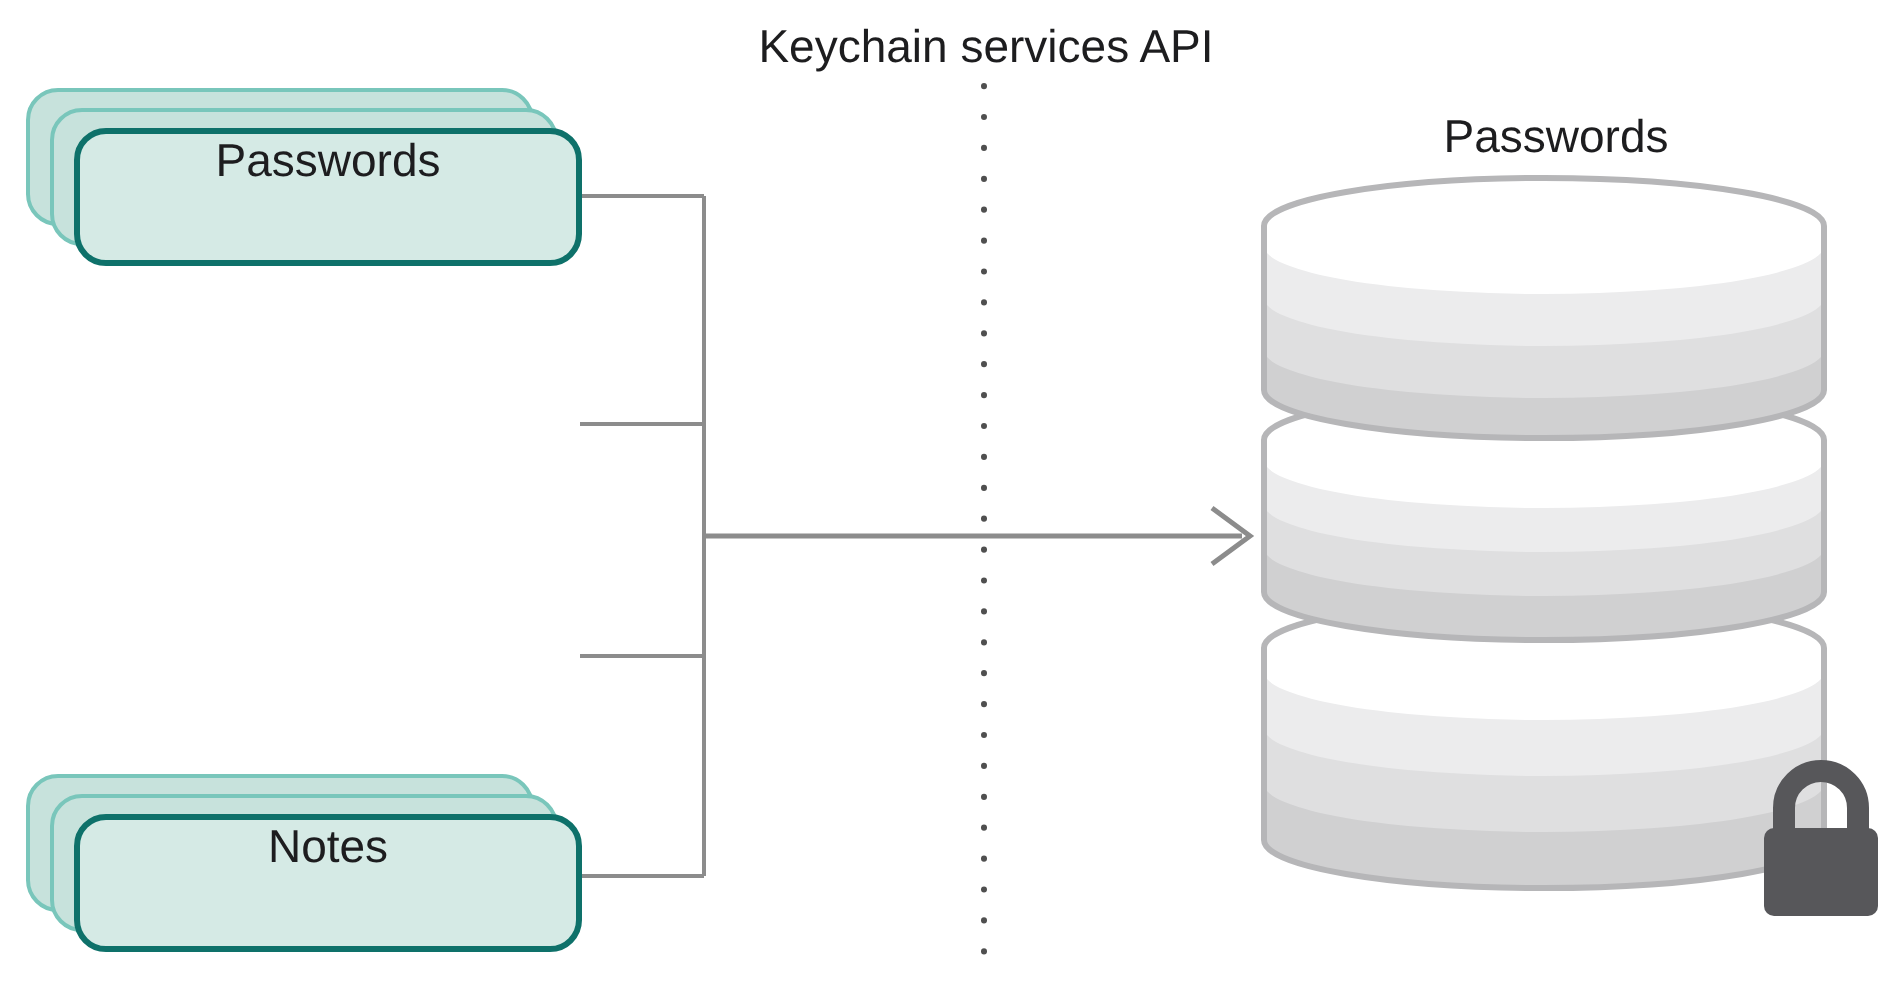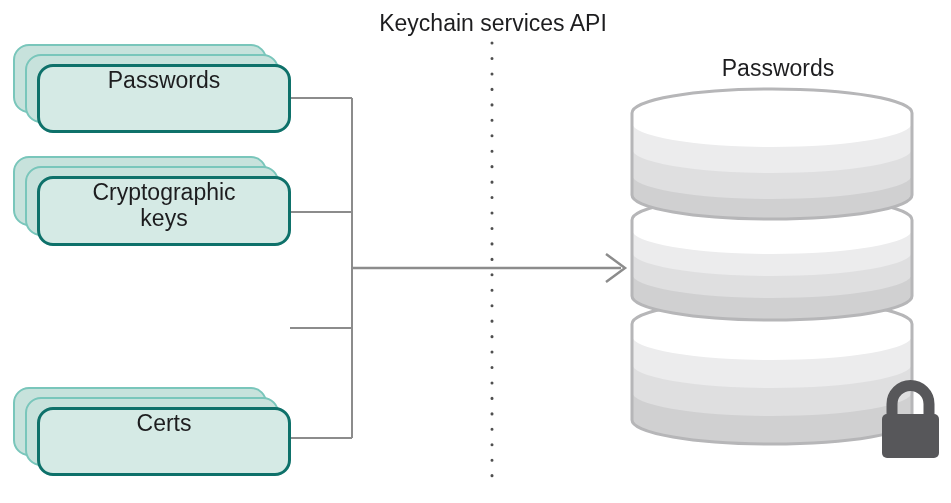--- a/index.html
+++ b/index.html
@@ -136,30 +136,23 @@
   <div class="caption db-title">Passwords</div>
 
   <div class="stack stack1">
     <div class="card back2"></div>
     <div class="card back1"></div>
     <div class="card front">
       <span>Passwords</span>
     </div>
   </div>
 
-  <div class="stack stack2">
-    <div class="card back2"></div>
-    <div class="card back1"></div>
-    <div class="card front">
-      <span style="max-width:180px;display:inline-block;">Cryptographic keys</span>
-    </div>
-  </div>
 
 
   <div class="stack stack4">
     <div class="card back2"></div>
     <div class="card back1"></div>
     <div class="card front">
-      <span>Certs</span>
+      <span>Notes</span>
     </div>
   </div>
 
 </div>
 
 </body></html>

